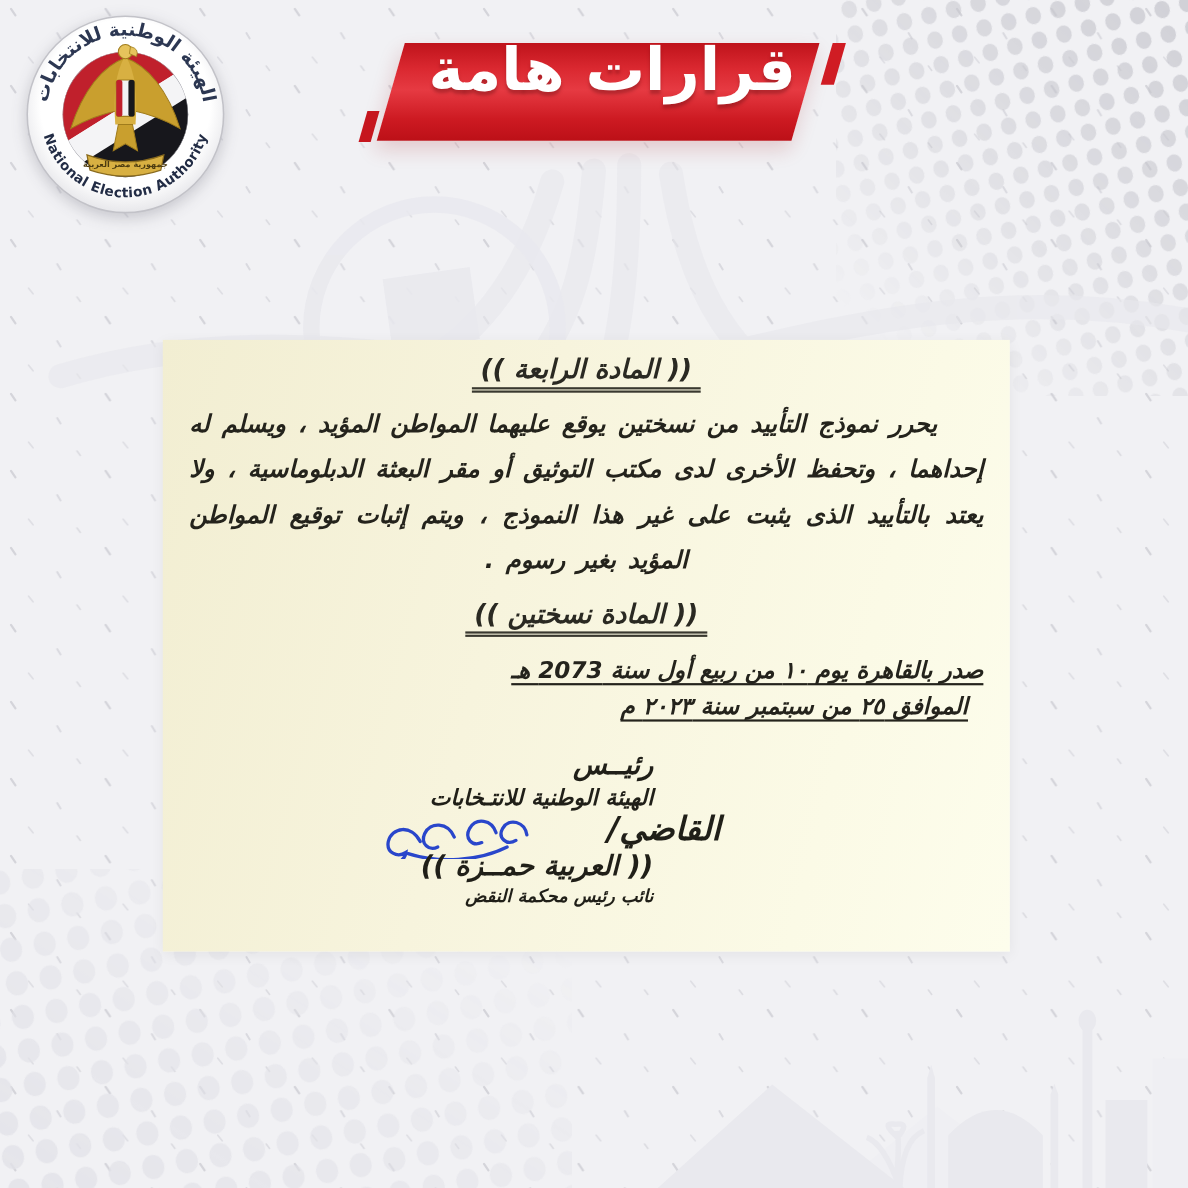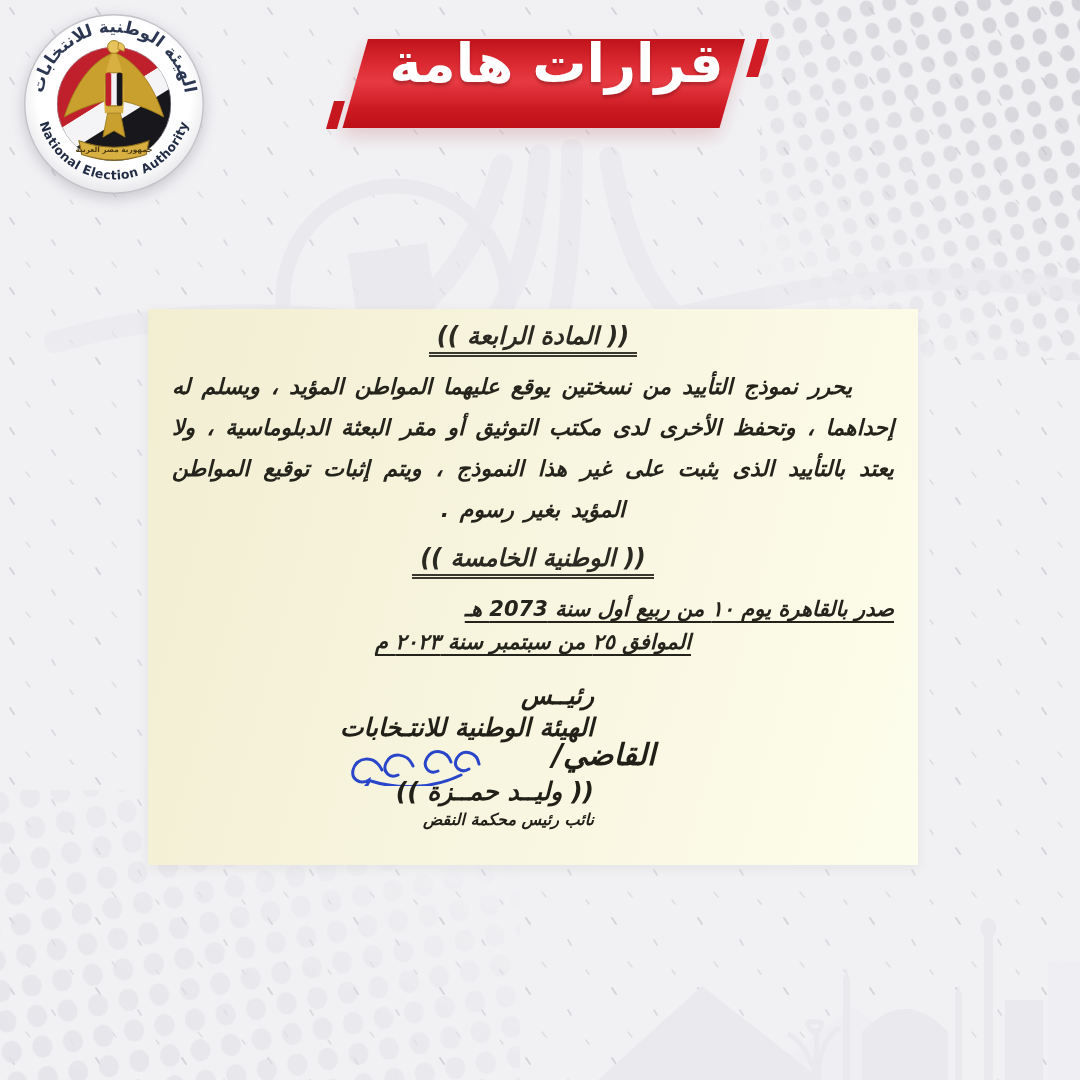--- a/index.html
+++ b/index.html
@@ -34,26 +34,26 @@
     direction:rtl;color:#24231c;box-sizing:border-box;padding:13px 24px 0;}
   .art-title{text-align:center;font-size:24px;font-weight:bold;font-style:italic;color:#2a2922;}
   .art-title span{display:inline-block;border-bottom:5px double #39382f;padding:0 8px 2px;}
   .t2{margin-top:14px;}
   .doc p{margin:9px 0 0;font-size:22px;line-height:41px;font-weight:bold;font-style:italic;
     text-align:justify;text-align-last:center;word-spacing:3px;}
   .p1{text-indent:42px;}
   .dates{margin-top:18px;}
   .date-line{display:block;text-align:right;font-size:21px;font-weight:bold;font-style:italic;
     text-decoration:underline;text-decoration-thickness:2px;text-underline-offset:5px;margin-top:9px;}
-  .date-line.l2{padding-left:14px;padding-right:14px;text-align:center;}
+  .date-line.l2{padding-left:14px;padding-right:14px;}
 
   .sig-stack{position:absolute;left:78px;top:372px;width:368px;text-align:right;
     font-weight:bold;font-style:italic;color:#201f18;}
   .sig-r1{font-size:25px;}
-  .sig-r2{font-size:25px;margin-top:3px;}
+  .sig-r2{font-size:20px;margin-top:3px;}
   .scribble{display:block;width:150px;height:46px;margin:-2px auto -9px;}
   .sig-name{font-size:25px;}
   .sig-pos{font-size:16px;margin-top:4px;}
   .judge{position:absolute;left:404px;top:428px;font-size:30px;font-weight:bold;
     font-style:italic;color:#201f18;direction:rtl;}
 </style>
 </head>
 <body>
 
 <div class="canvas">
@@ -179,39 +179,39 @@
   <div class="banner-sliver-right"></div>
   <div class="banner-label">قرارات هامة</div>
 
   <div class="doc">
     <div class="art-title">
       <span>(( المادة الرابعة ))</span>
     </div>
     <p class="p1">يحرر نموذج التأييد من نسختين يوقع عليهما المواطن المؤيد ، ويسلم له إحداهما ، وتحفظ الأخرى لدى مكتب التوثيق أو مقر البعثة الدبلوماسية ، ولا يعتد بالتأييد الذى يثبت على غير هذا النموذج ، ويتم إثبات توقيع المواطن المؤيد بغير رسوم .</p>
 
     <div class="art-title t2">
-      <span>(( الوطنية الخامسة ))</span>
+      <span>(( المادة نسختين ))</span>
     </div>
 
     <div class="dates">
       <span class="date-line">صدر بالقاهرة  يوم ١٠ من ربيع أول سنة 2073 هـ</span>
       <span class="date-line l2">الموافق ٢٥ من سبتمبر سنة ٢٠٢٣ م</span>
     </div>
 
     <div class="sig-stack">
       <div class="sig-r1">رئيــس</div>
       <div class="sig-r2">الهيئة الوطنية للانتـخابات</div>
       <svg class="scribble" viewBox="0 0 150 46">
         <g stroke="#2946cb" stroke-width="3" fill="none" stroke-linecap="round">
           <path d="M144,24 c-2,-12 -16,-16 -22,-6 c-5,9 4,16 12,11"></path>
           <path d="M116,22 c-4,-12 -18,-14 -24,-4 c-5,9 2,17 11,13"></path>
           <path d="M78,26 c-6,-14 -22,-14 -27,-3 c-4,9 4,16 12,12"></path>
           <path d="M47,30 c-8,-16 -26,-13 -29,0 c-2,10 8,15 16,10 c-1,9 -14,14 -26,9"></path>
           <path d="M126,35 c-26,13 -62,15 -90,6"></path>
         </g>
       </svg>
-      <div class="sig-name">(( وليــد حمــزة ))</div>
+      <div class="sig-name">(( العربية حمــزة ))</div>
       <div class="sig-pos">نائب رئيس محكمة النقض</div>
     </div>
     <div class="judge">القاضي/</div>
   </div>
 
 </div>
 
 </body></html>

